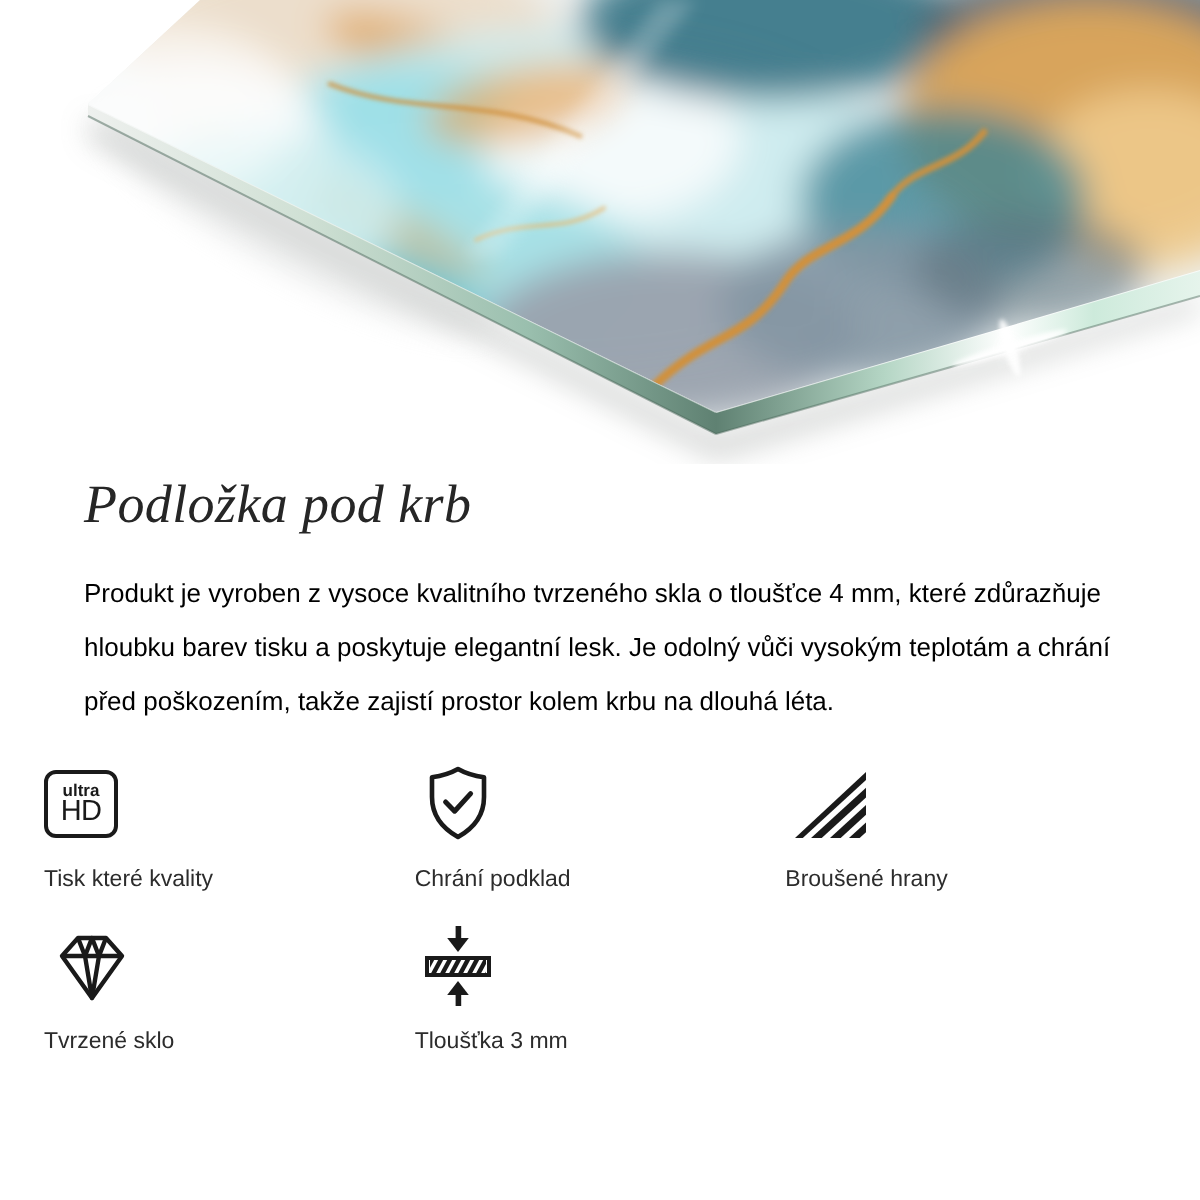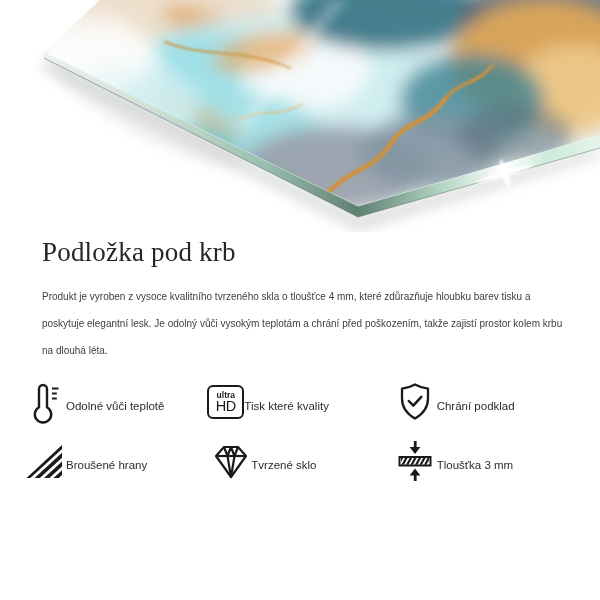--- a/index.html
+++ b/index.html
@@ -14,34 +14,34 @@
   .hero{position:absolute;top:0;left:0;width:600px;height:232px;}
   .hero svg{display:block;}
 
   
   h1.title{
     margin:0;padding:235px 30px 0 42px;
     font-family:"Liberation Serif","DejaVu Serif",serif;
     font-weight:400;font-size:27px;line-height:35px;
     color:#262626;letter-spacing:.2px;
   }
-  h1.title span{display:block;}
+  h1.title span{display:block;font-style:italic;}
 
   
   p.desc{
     margin:0;padding:13px 28px 0 42px;
-    font-size:10px;line-height:27px;color:#404040;
+    font-size:13px;line-height:27px;color:#000000;
   }
 
   
   .features{
     display:grid;grid-template-columns:repeat(3,1fr);
     padding:0 22px;margin-top:15px;row-gap:13px;
   }
-  .feature{display:flex;flex-direction:row;align-items:center;}
+  .feature{display:flex;flex-direction:column;align-items:flex-start;}
   .icon-box{height:46px;display:flex;align-items:center;justify-content:center;}
   .feature .label{
     margin-top:8px;font-size:11.5px;line-height:14px;color:#2c2c2c;text-align:center;
   }
   .icon-box svg{display:block;}
 
   
   .uhd{
     width:33px;height:30px;border:2.5px solid #1a1a1a;border-radius:6px;
     display:flex;flex-direction:column;align-items:center;justify-content:center;
@@ -147,29 +147,20 @@
   </div>
 
   <h1 class="title">
     <span>Podložka pod krb</span>
   </h1>
 
   <p class="desc">Produkt je vyroben z vysoce kvalitního tvrzeného skla o tloušťce 4 mm, které zdůrazňuje hloubku barev tisku a poskytuje elegantní lesk. Je odolný vůči vysokým teplotám a chrání před poškozením, takže zajistí prostor kolem krbu na dlouhá léta.</p>
 
   <div class="features">
 
-    <div class="feature">
-      <div class="icon-box">
-        <svg width="44" height="44" viewBox="0 0 44 44" fill="none" stroke="#1a1a1a" stroke-width="2.4">
-          <path d="M17,27.2 A8.2,8.2 0 1 0 25,27.2 L25,9 A4,4 0 0 0 17,9 Z"></path>
-          <path d="M30,8.5 h6.5 M30,13.5 h4.8 M30,18.5 h4.8" stroke-width="2.2"></path>
-        </svg>
-      </div>
-      <div class="label">Odolné vůči teplotě</div>
-    </div>
 
     <div class="feature">
       <div class="icon-box">
         <div class="uhd">
           <span class="uhd-top">ultra</span>
           <span class="uhd-bottom">HD</span>
         </div>
       </div>
       <div class="label">Tisk které kvality</div>
     </div>

